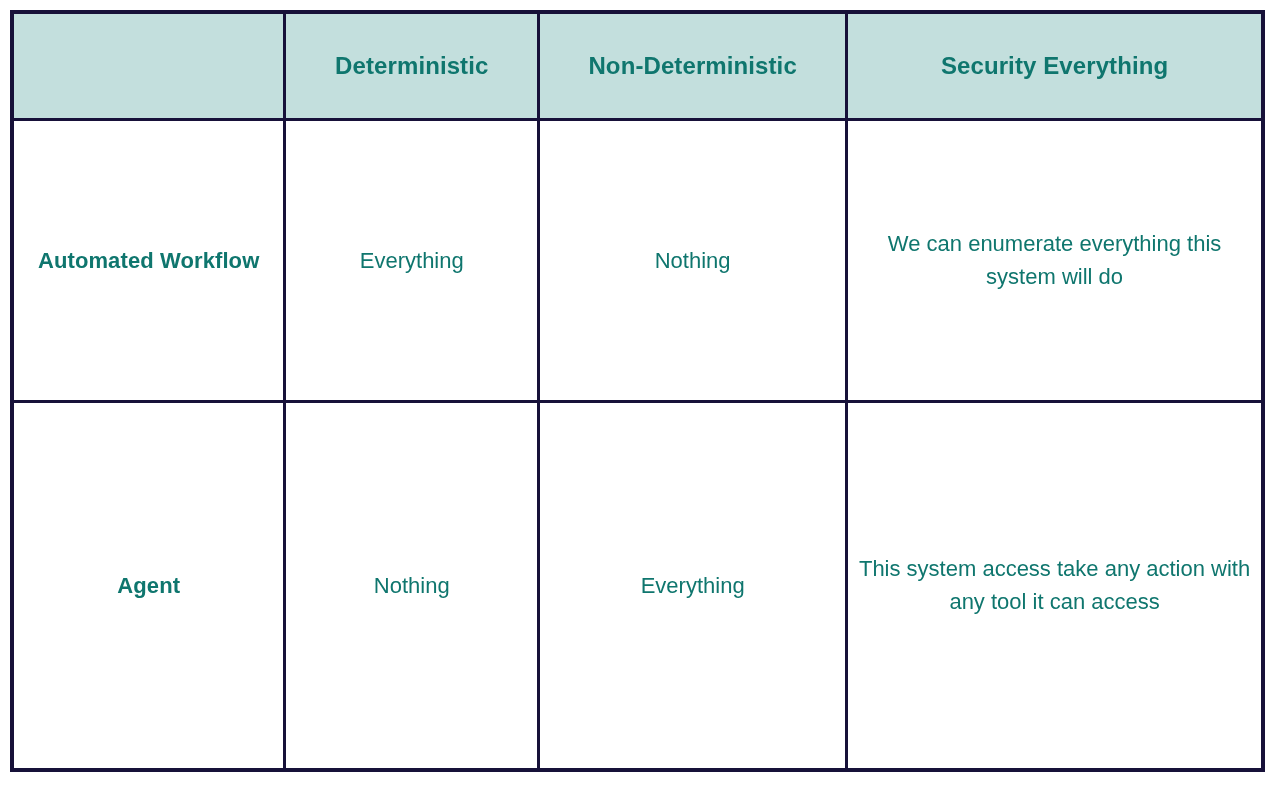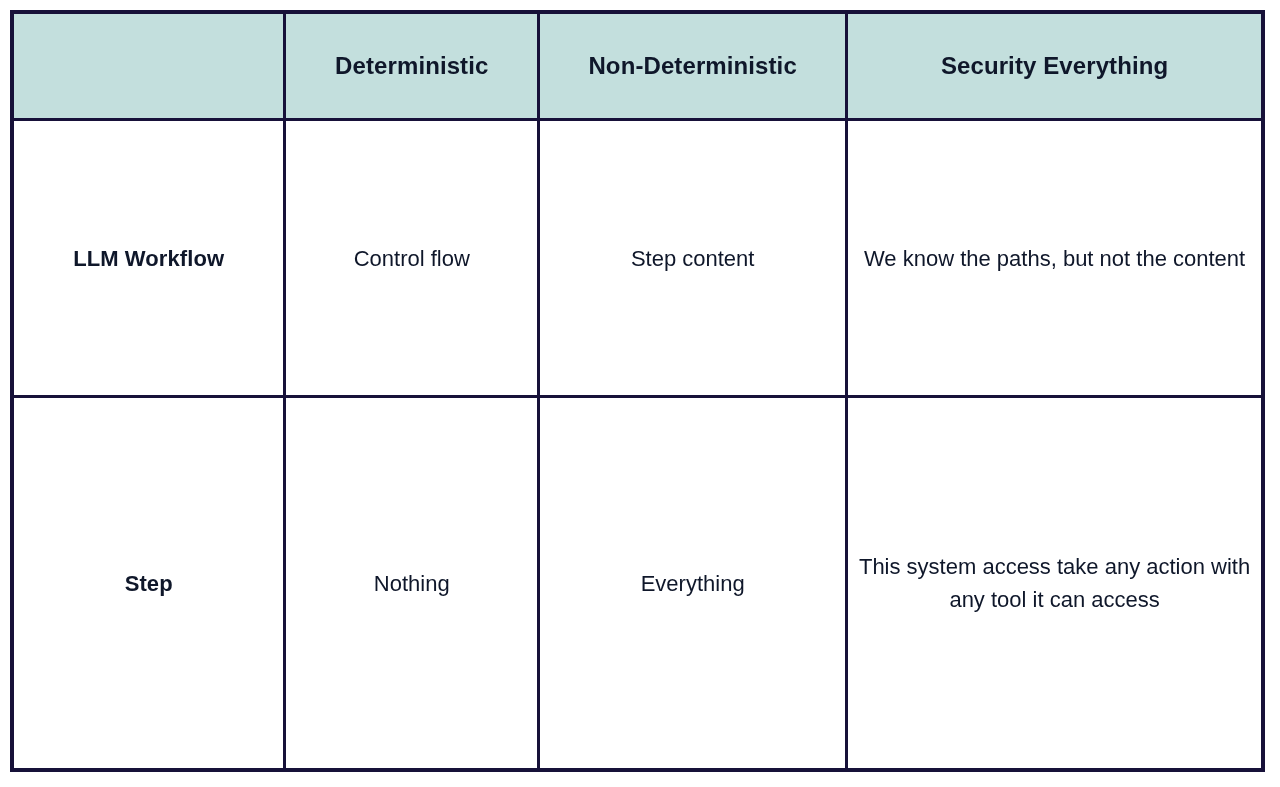--- a/index.html
+++ b/index.html
@@ -35,21 +35,21 @@
   table.compare col.c1 { width: 253px; }
   table.compare col.c2 { width: 307px; }
   table.compare col.c3 { width: 415px; }
 
   table.compare th,
   table.compare td {
     border: 3px solid #171139;
     text-align: center;
     vertical-align: middle;
     padding: 4px 10px;
-    color: #0f172a;
+    color: #0f766e;
     line-height: 1.52;
   }
 
   thead tr.header-row th {
     background: #c3dfdd;
     font-size: 24px;
     font-weight: bold;
     letter-spacing: 0.1px;
     height: 96px;
   }
@@ -89,27 +89,27 @@
     </colgroup>
     <thead>
       <tr class="header-row">
         <th class="corner-cell"></th>
         <th>Deterministic</th>
         <th>Non-Deterministic</th>
         <th>Security Everything</th>
       </tr>
     </thead>
     <tbody>
-      <tr class="row-llm">
-        <th class="row-label">LLM Workflow</th>
-        <td class="cell">Control flow</td>
-        <td class="cell">Step content</td>
-        <td class="cell">We know the paths, but not the content</td>
+      <tr class="row-automated">
+        <th class="row-label">Automated Workflow</th>
+        <td class="cell">Everything</td>
+        <td class="cell">Nothing</td>
+        <td class="cell">We can enumerate everything this system will do</td>
       </tr>
       <tr class="row-agent">
-        <th class="row-label">Step</th>
+        <th class="row-label">Agent</th>
         <td class="cell">Nothing</td>
         <td class="cell">Everything</td>
         <td class="cell">This system access take any action with any tool it can access</td>
       </tr>
     </tbody>
   </table>
 </div>
 
 </body></html>

